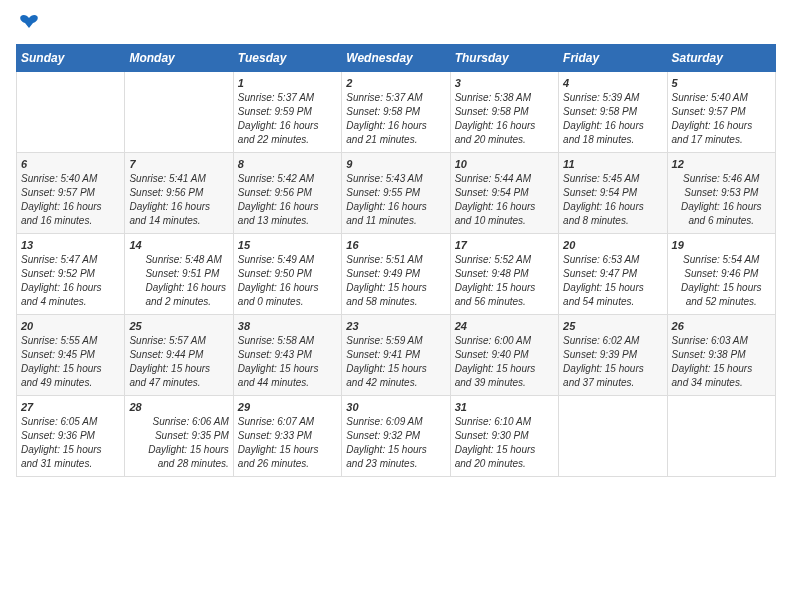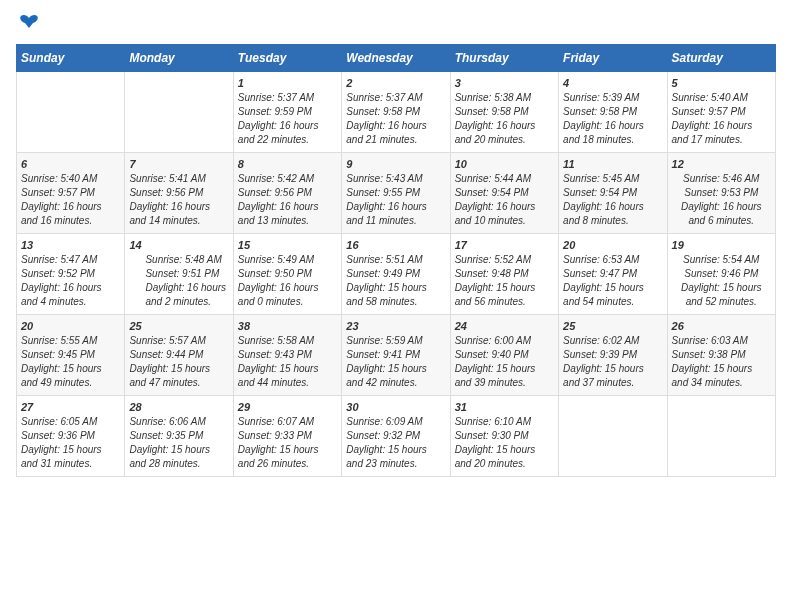--- a/index.html
+++ b/index.html
@@ -325,21 +325,21 @@
       <tr>
         <td>
           <div class="day-number">27</div>
           <div class="day-info" style="white-space: pre-line;">Sunrise: 6:05 AM
 Sunset: 9:36 PM
 Daylight: 15 hours
 and 31 minutes.</div>
         </td>
         <td>
           <div class="day-number">28</div>
-          <div class="day-info" style="white-space: pre-line;">Sunrise: 6:06 AM
+          <div class="day-info" style="white-space: pre-line; text-align: right;">Sunrise: 6:06 AM
 Sunset: 9:35 PM
 Daylight: 15 hours
 and 28 minutes.</div>
         </td>
         <td>
           <div class="day-number">29</div>
           <div class="day-info" style="white-space: pre-line;">Sunrise: 6:07 AM
 Sunset: 9:33 PM
 Daylight: 15 hours
 and 26 minutes.</div>

